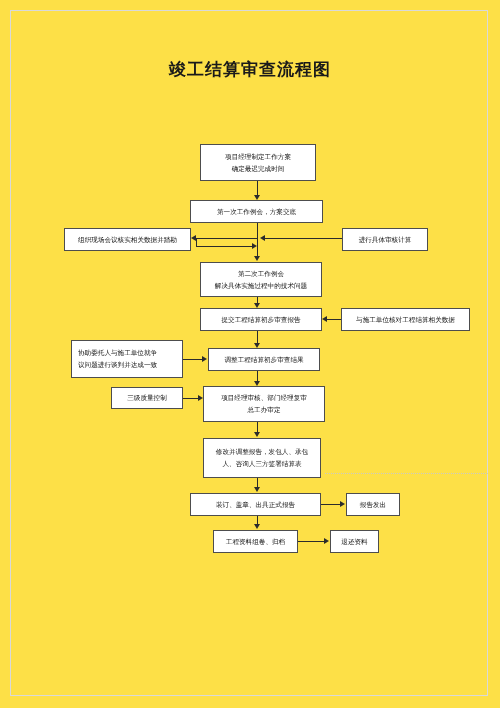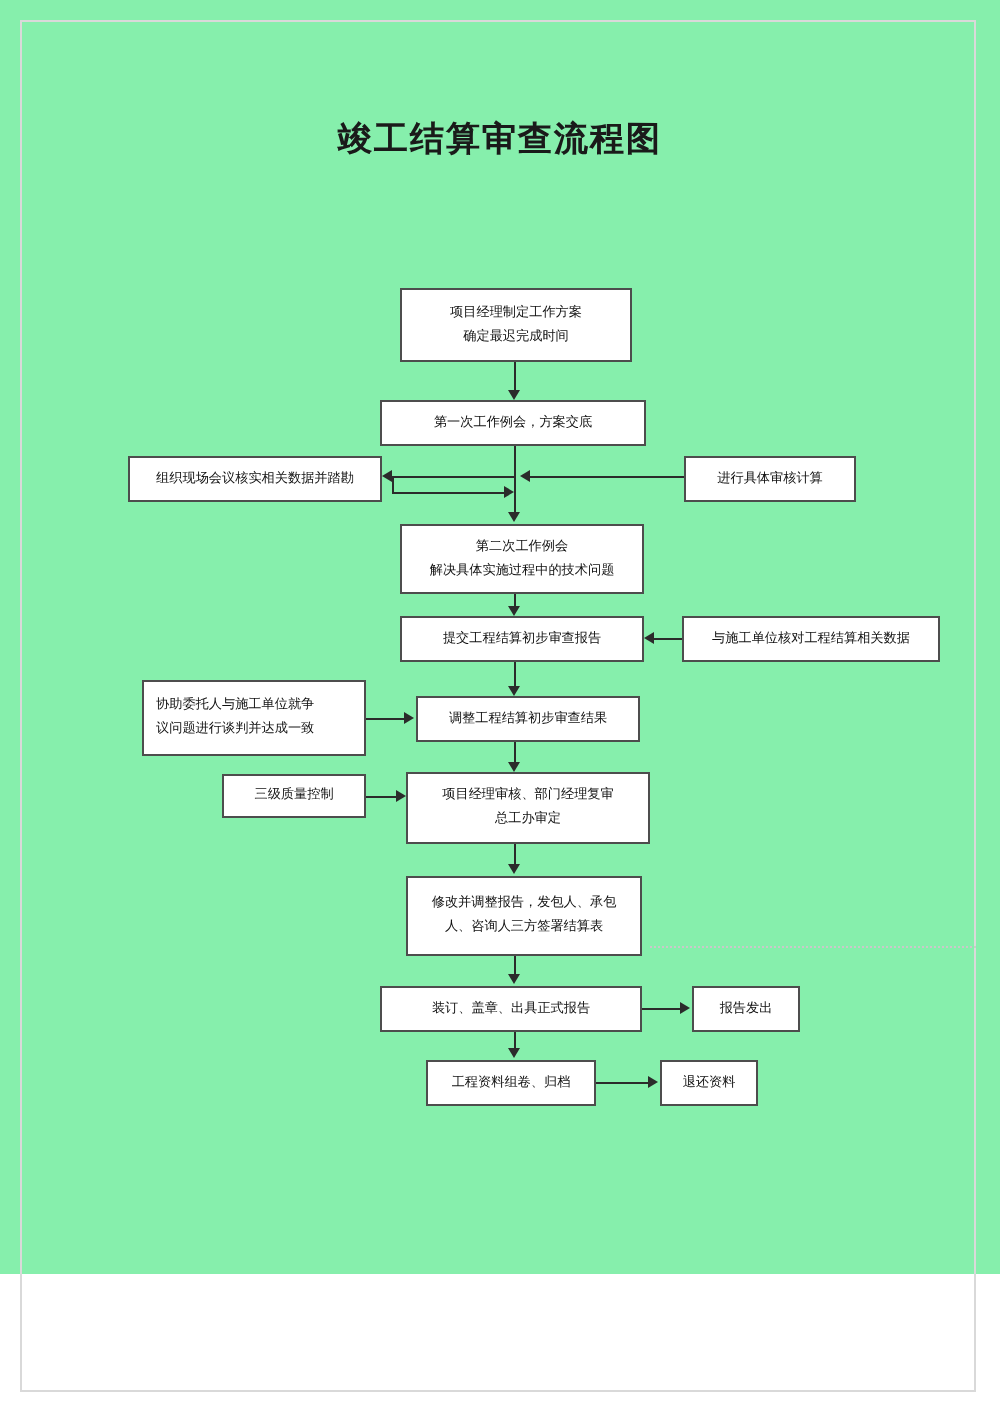--- a/index.html
+++ b/index.html
@@ -1,21 +1,21 @@
 <!DOCTYPE html>
 <html><head>
 <meta charset="utf-8">
 <style>
   html,body{margin:0;padding:0;background:#ffffff;}
   body{
     width:500px;height:708px;position:relative;overflow:hidden;
     font-family:"Liberation Serif","DejaVu Serif",serif;
     color:#000;
   }
-  #page{position:absolute;left:0;top:0;width:500px;height:637px;background:#86efac;}
+  #page{position:absolute;left:0;top:0;width:500px;height:708px;background:#fde047;}
 
   
   .page-frame{
     position:absolute;left:10px;top:10px;width:478px;height:686px;
     border:1px solid #d9d9d9;box-sizing:border-box;pointer-events:none;
   }
 
   .title{
     position:absolute;left:0;top:58px;width:500px;text-align:center;
     font-size:17px;font-weight:700;letter-spacing:1px;

